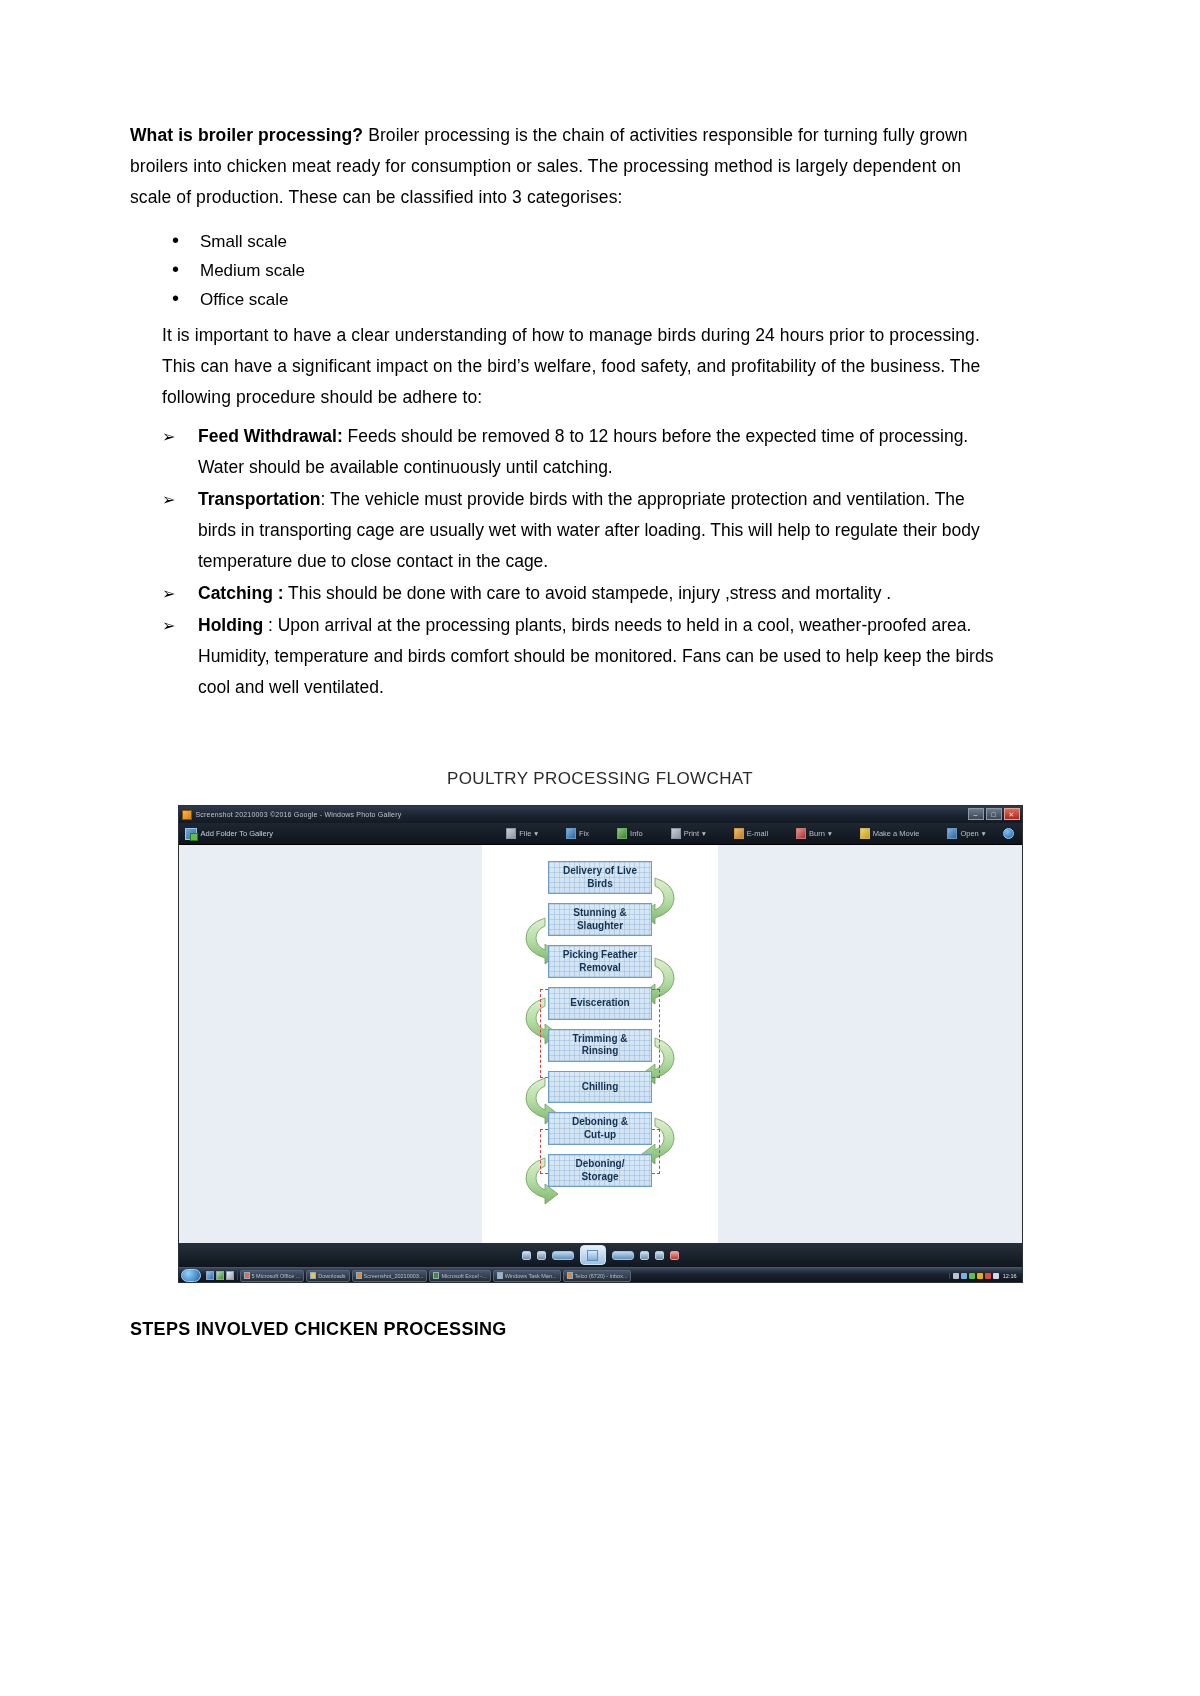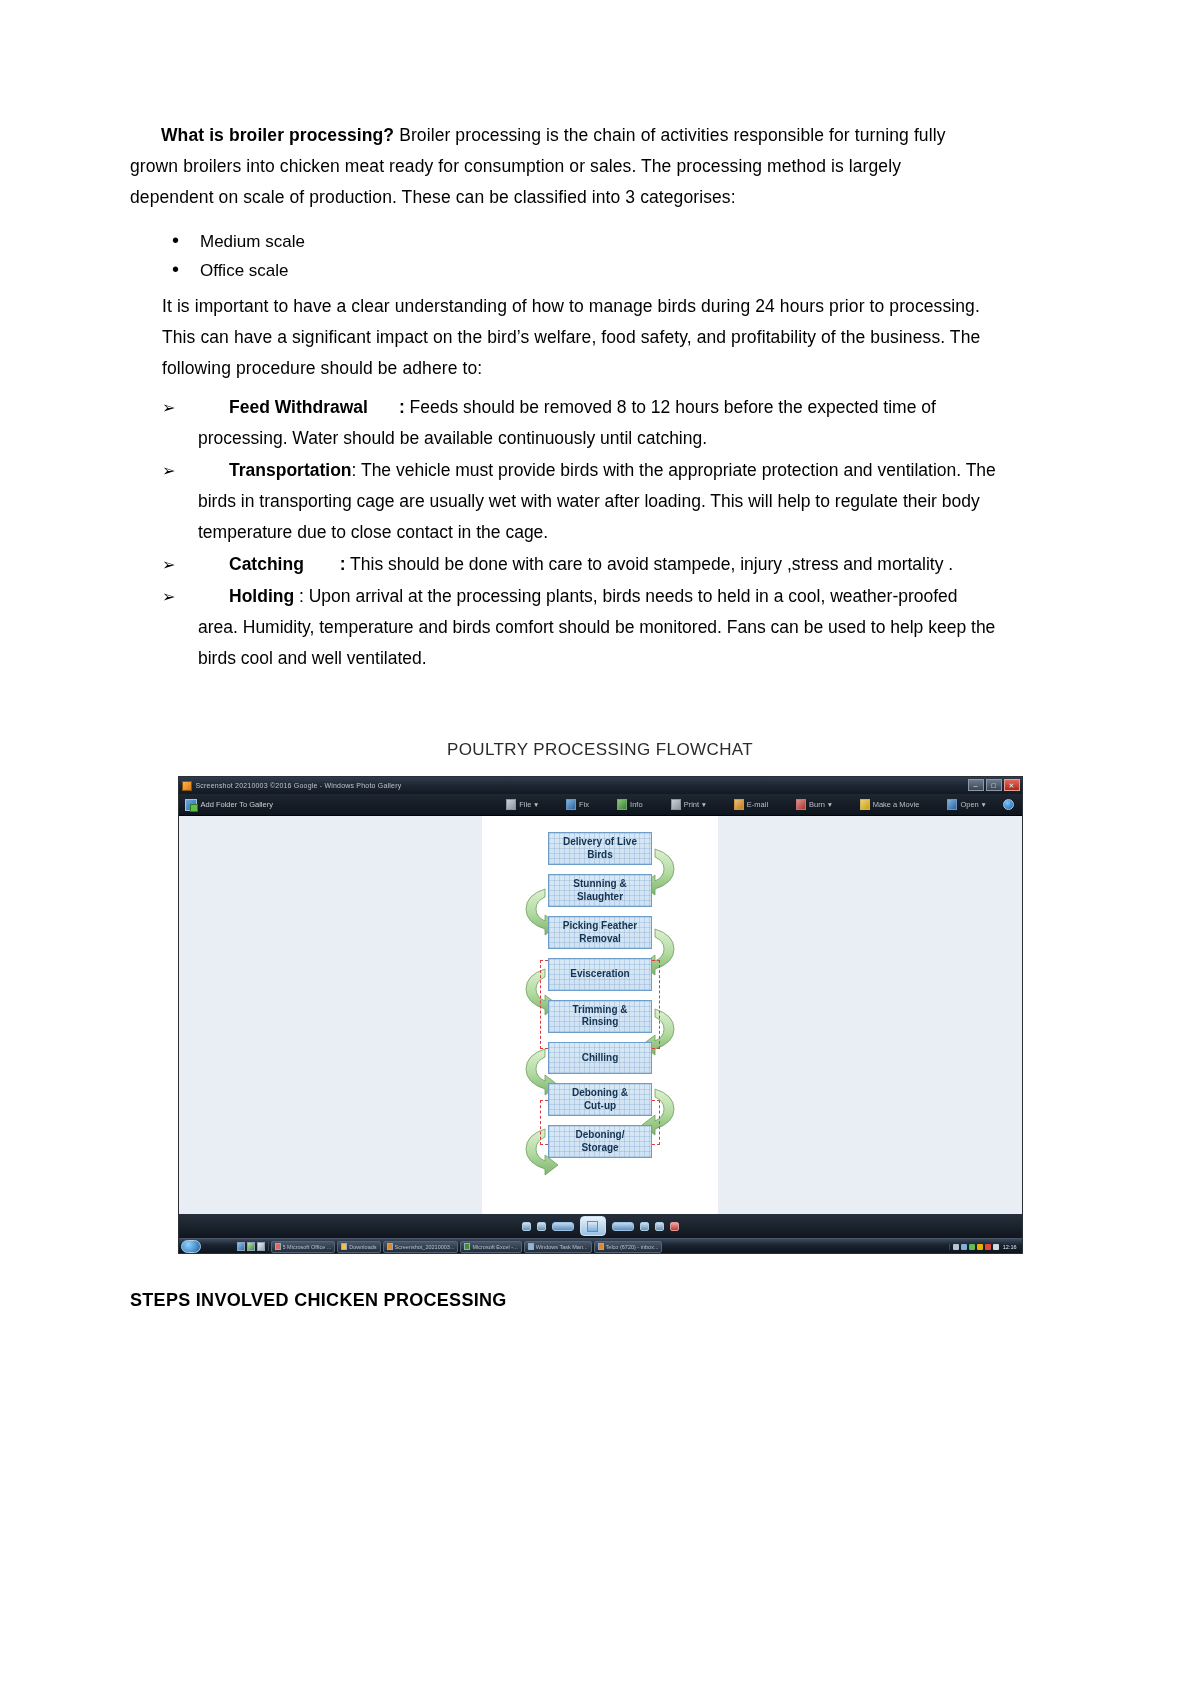--- a/index.html
+++ b/index.html
@@ -21,21 +21,21 @@
 
   
   .para {
     font-size:17.5px;
     line-height:31px;
     letter-spacing:0.1px;
     margin:0 0 8px 0;
     text-align:left;
     max-width:845px;
   }
-  .b { font-weight:bold;margin-left:31px; }
+  .b { font-weight:bold; }
 
   .bullets {
     list-style:none;
     margin:14px 0 6px 0;
     padding:0 0 0 38px;
   }
   .bullets li {
     font-size:17px;
     line-height:29px;
     position:relative;
@@ -298,20 +298,21 @@
 </head>
 <body>
 
 <div class="page">
 
   <p class="para">
     <span class="b">What is broiler processing?</span><span> Broiler processing is the chain of activities responsible for turning fully grown broilers into chicken meat ready for consumption or sales. The processing method is largely dependent on scale of production. These can be classified into 3 categorises:</span>
   </p>
 
   <ul class="bullets">
+    <li>Small scale</li>
     <li>Medium scale</li>
     <li>Office scale</li>
   </ul>
 
 
   <div class="indent-block">
     <p class="para">It is important to have a clear understanding of how to manage birds during 24 hours prior to processing. This can have a significant impact on the bird’s welfare, food safety, and profitability of the business. The following procedure should be adhere to:</p>
 
     <ul class="arrow-list">
       <li>

